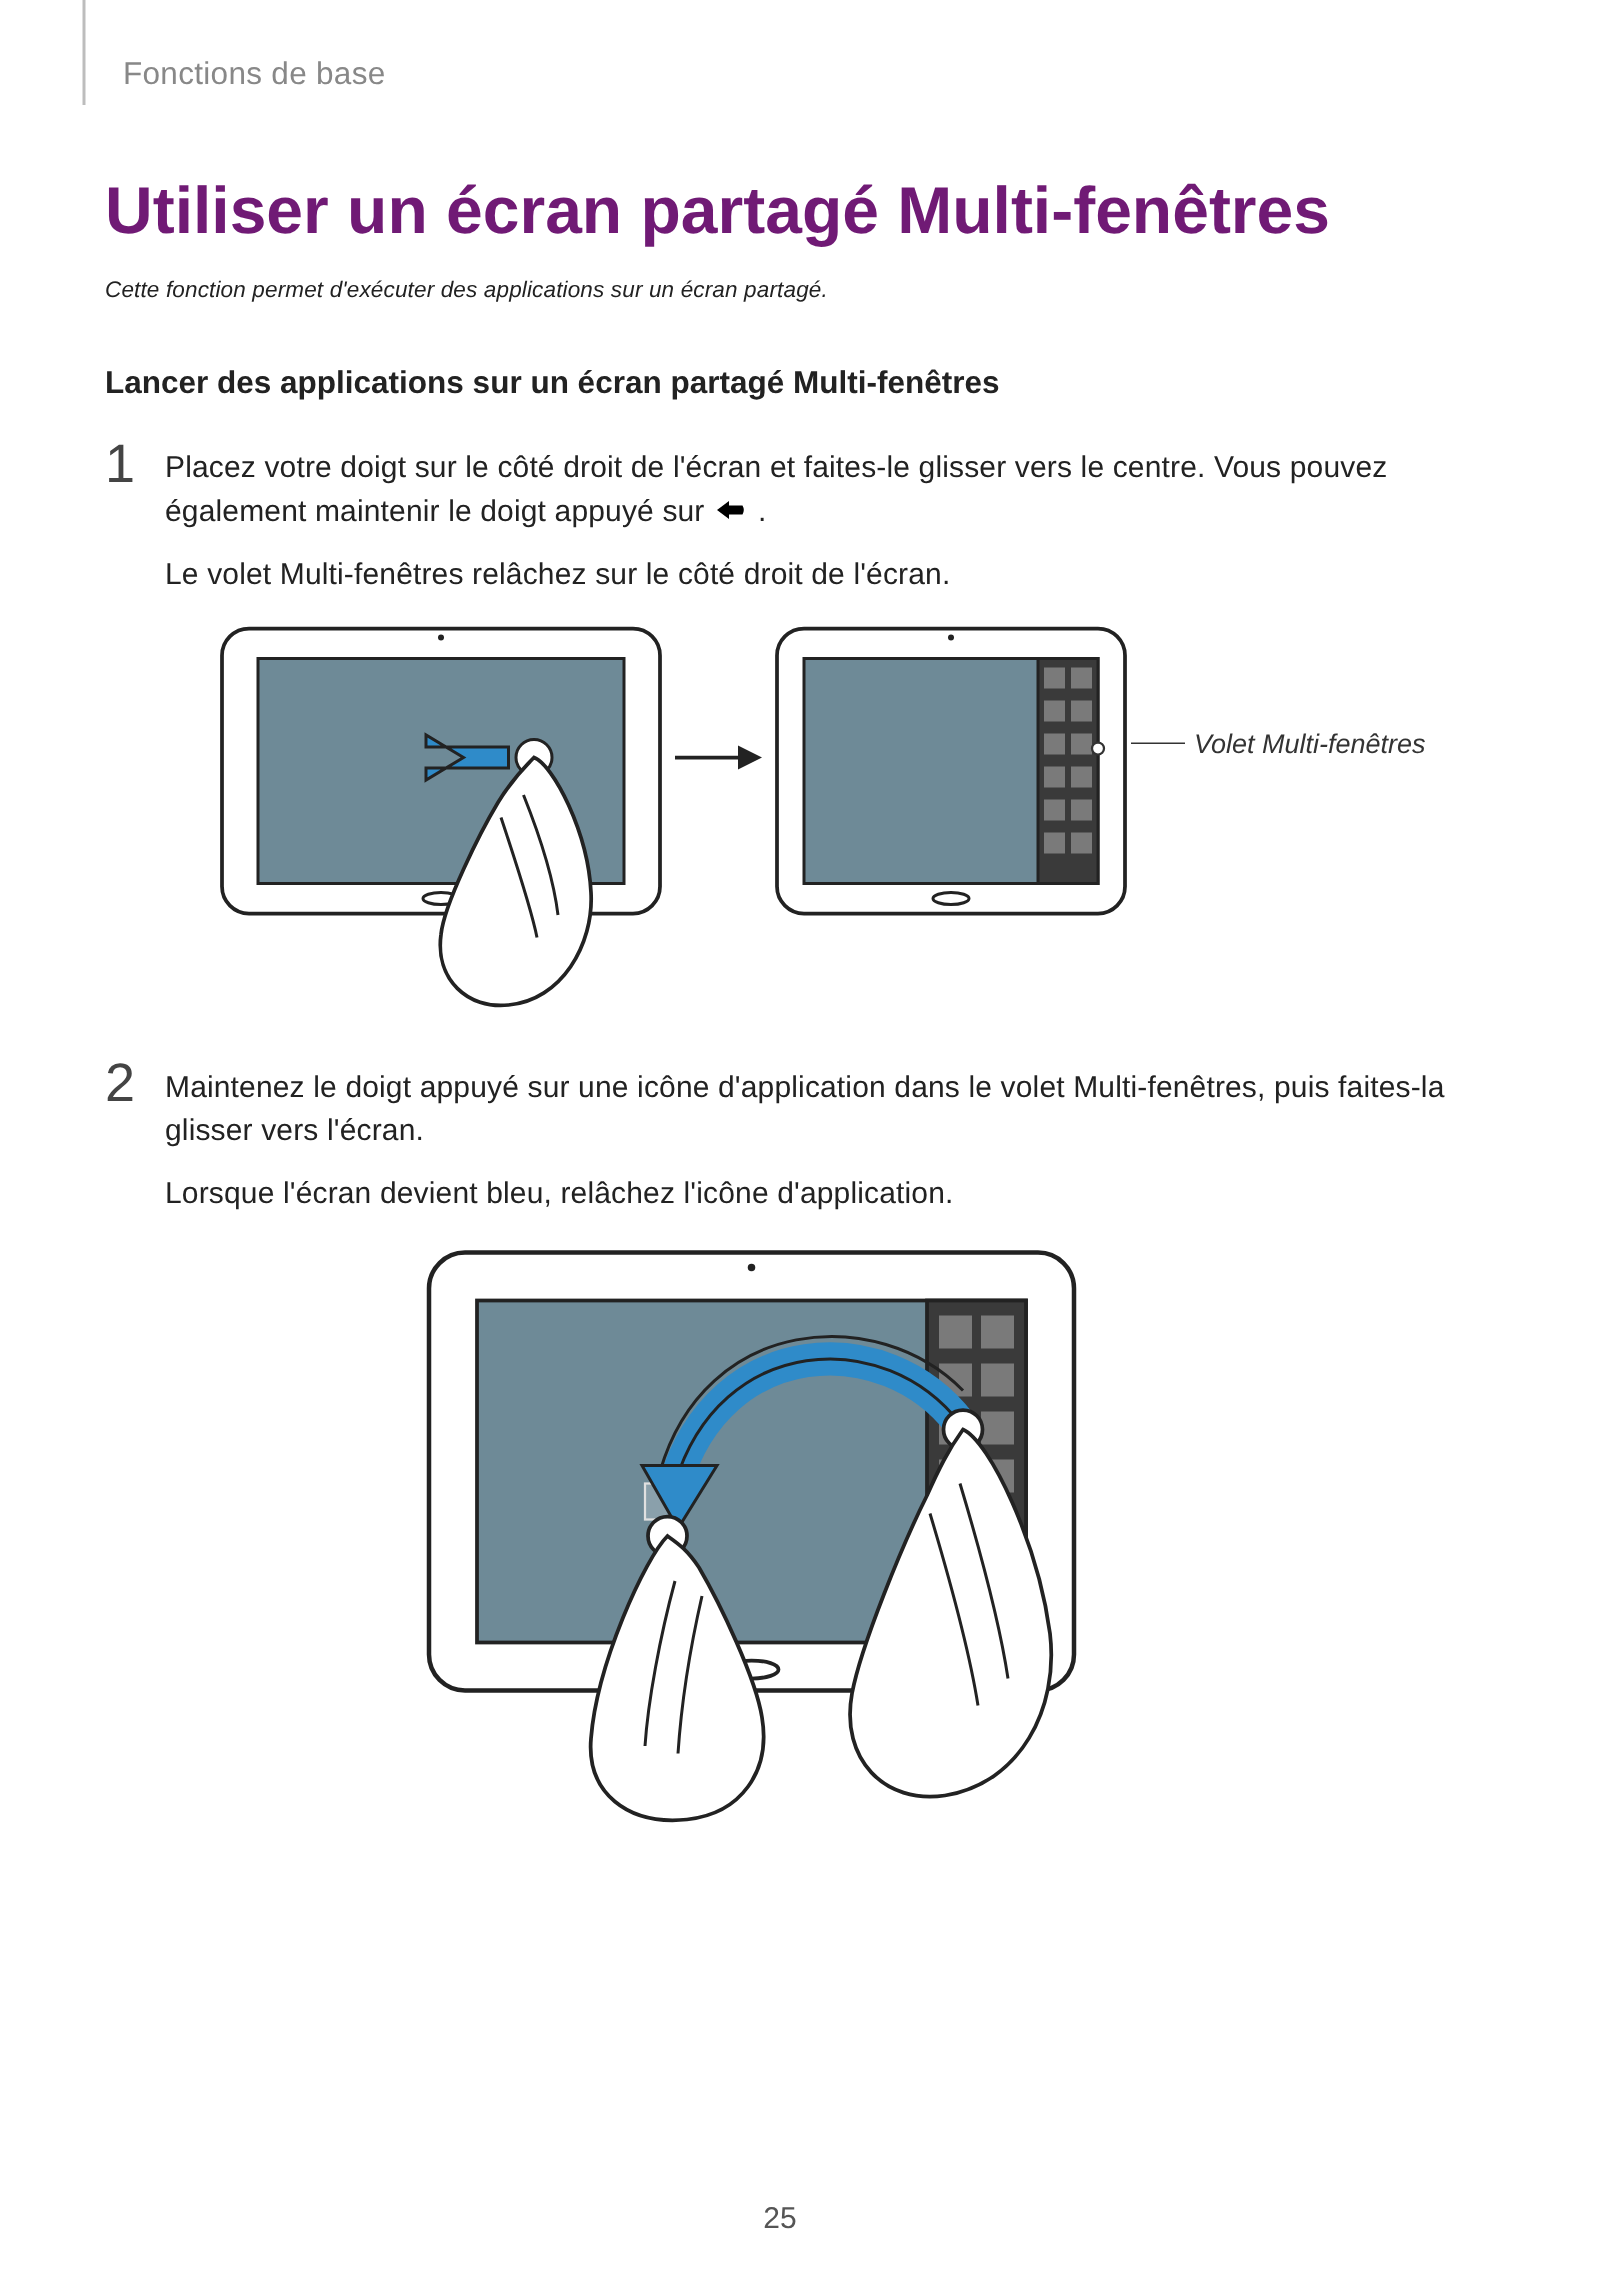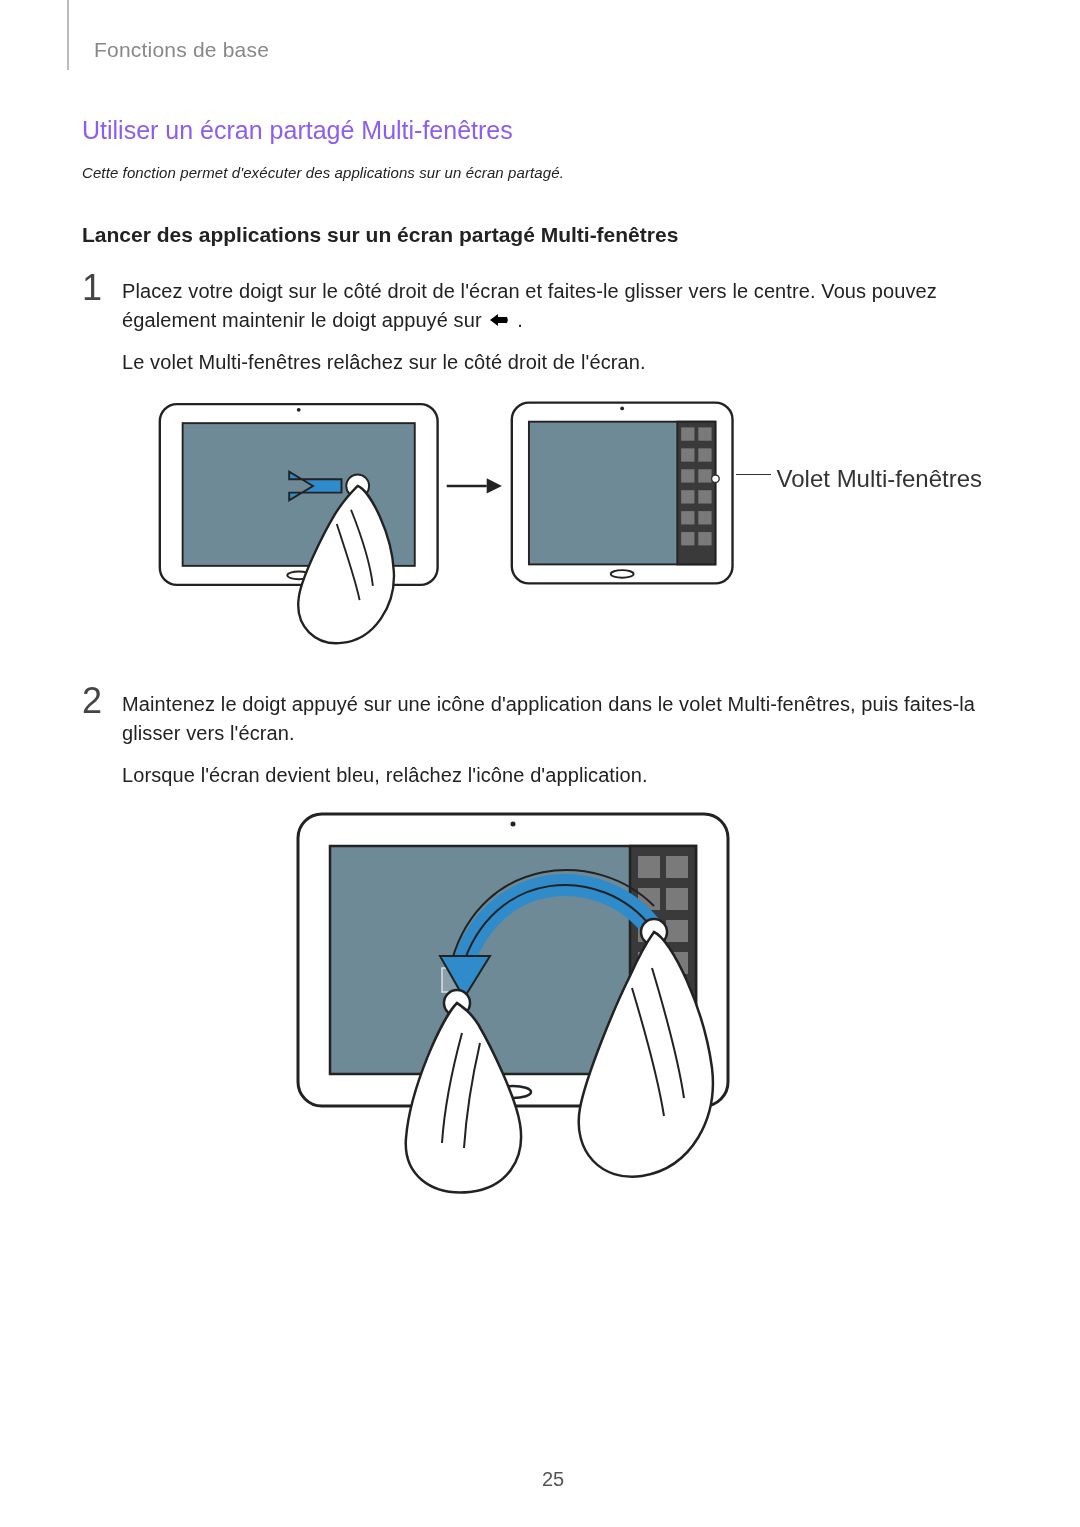--- a/index.html
+++ b/index.html
@@ -9,40 +9,39 @@
     background: #fff;
     font-family: "Segoe UI", "Helvetica Neue", Arial, sans-serif;
     color: #222;
   }
   .page {
     position: relative;
     width: 1040px;
     height: 1527px;
     box-sizing: border-box;
     padding: 38px 70px 0 70px;
-    margin-left: 12px;
   }
   .side-rule {
     position: absolute;
     left: 55px;
     top: 0;
     width: 0;
     height: 70px;
     border-left: 2px solid #bdbdbd;
   }
   .breadcrumb {
     font-size: 21px;
     color: #888;
     margin: 0 0 54px 12px;
     letter-spacing: 0.2px;
   }
   h1.section-title {
-    font-size: 25px;
-    font-weight: 400;
-    color: #8b5cf6;
+    font-size: 44px;
+    font-weight: 700;
+    color: #701a75;
     margin: 0 0 18px 0;
   }
   p.intro {
     font-size: 15px;
     margin: 0 0 40px 0;
     line-height: 1.35;
     letter-spacing: 0.1px;
     font-style: italic;
   }
   h2.sub-title {
@@ -94,35 +93,35 @@
     display: flex;
     align-items: flex-start;
   }
   .callout-line {
     border-top: 1.5px solid #333;
     width: 36px;
     height: 0;
     margin-top: 80px;
   }
   .callout-label {
-    font-size: 24px;
+    font-size: 18px;
     color: #333;
     margin-top: 71px;
     margin-left: 6px;
     white-space: nowrap;
+    font-style: italic;
   }
   .page-number {
     position: absolute;
     bottom: 36px;
     left: 0;
     width: 100%;
     text-align: center;
     font-size: 20px;
     color: #555;
-    padding-left: 21px;
   }
   svg { display: block; }
 </style>
 </head>
 <body>
 
 <div class="page">
   <div class="side-rule"></div>
   <p class="breadcrumb">Fonctions de base</p>
 

